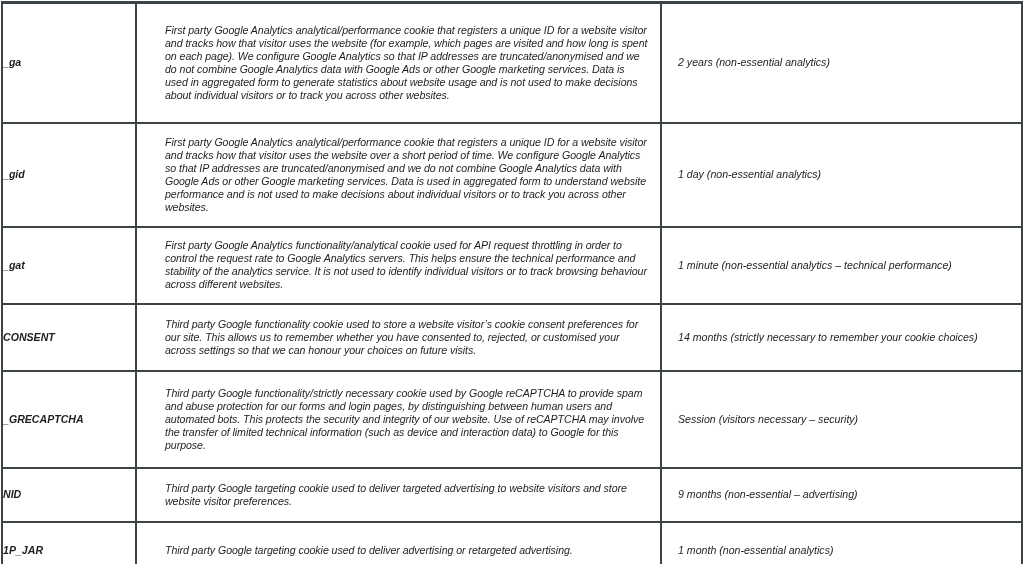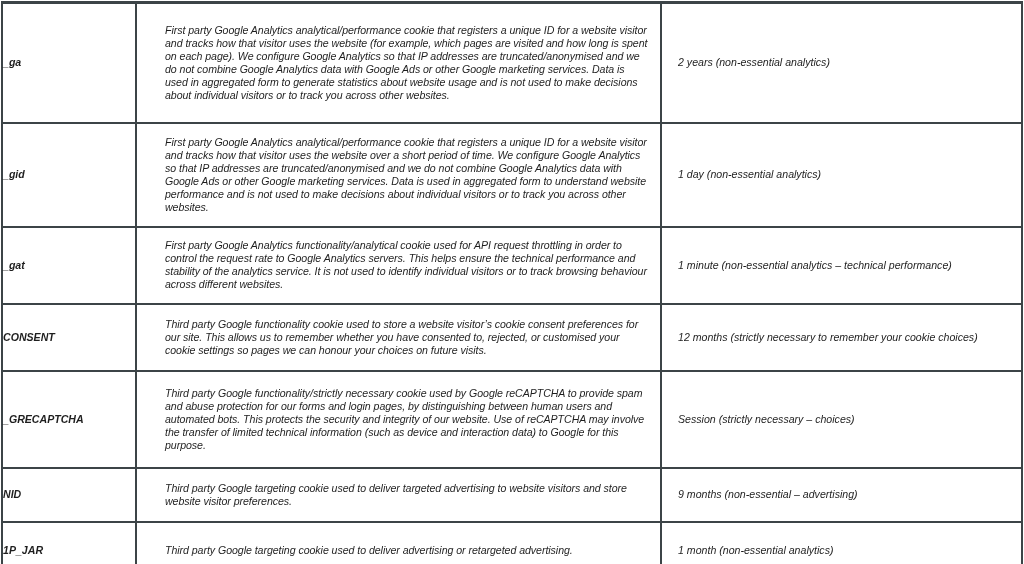--- a/index.html
+++ b/index.html
@@ -41,27 +41,27 @@
       <td class="desc">First party Google Analytics analytical/performance cookie that registers a unique ID for a website visitor and tracks how that visitor uses the website over a short period of time. We configure Google Analytics so that IP addresses are truncated/anonymised and we do not combine Google Analytics data with Google Ads or other Google marketing services. Data is used in aggregated form to understand website performance and is not used to make decisions about individual visitors or to track you across other websites.</td>
       <td class="dur">1 day (non-essential analytics)</td>
     </tr>
     <tr style="height:77px">
       <td class="name">_gat</td>
       <td class="desc">First party Google Analytics functionality/analytical cookie used for API request throttling in order to control the request rate to Google Analytics servers. This helps ensure the technical performance and stability of the analytics service. It is not used to identify individual visitors or to track browsing behaviour across different websites.</td>
       <td class="dur">1 minute (non-essential analytics – technical performance)</td>
     </tr>
     <tr style="height:67px">
       <td class="name">CONSENT</td>
-      <td class="desc">Third party Google functionality cookie used to store a website visitor’s cookie consent preferences for our site. This allows us to remember whether you have consented to, rejected, or customised your cookie settings so pages we can honour your choices on future visits.</td>
-      <td class="dur">12 months (strictly necessary to remember your cookie choices)</td>
+      <td class="desc">Third party Google functionality cookie used to store a website visitor’s cookie consent preferences for our site. This allows us to remember whether you have consented to, rejected, or customised your across settings so that we can honour your choices on future visits.</td>
+      <td class="dur">14 months (strictly necessary to remember your cookie choices)</td>
     </tr>
     <tr style="height:97px">
       <td class="name">_GRECAPTCHA</td>
       <td class="desc">Third party Google functionality/strictly necessary cookie used by Google reCAPTCHA to provide spam and abuse protection for our forms and login pages, by distinguishing between human users and automated bots. This protects the security and integrity of our website. Use of reCAPTCHA may involve the transfer of limited technical information (such as device and interaction data) to Google for this purpose.</td>
-      <td class="dur">Session (strictly necessary – choices)</td>
+      <td class="dur">Session (visitors necessary – security)</td>
     </tr>
     <tr style="height:54px">
       <td class="name">NID</td>
       <td class="desc">Third party Google targeting cookie used to deliver targeted advertising to website visitors and store website visitor preferences.</td>
       <td class="dur">9 months (non-essential – advertising)</td>
     </tr>
     <tr style="height:58px">
       <td class="name">1P_JAR</td>
       <td class="desc">Third party Google targeting cookie used to deliver advertising or retargeted advertising.</td>
       <td class="dur">1 month (non-essential analytics)</td>

